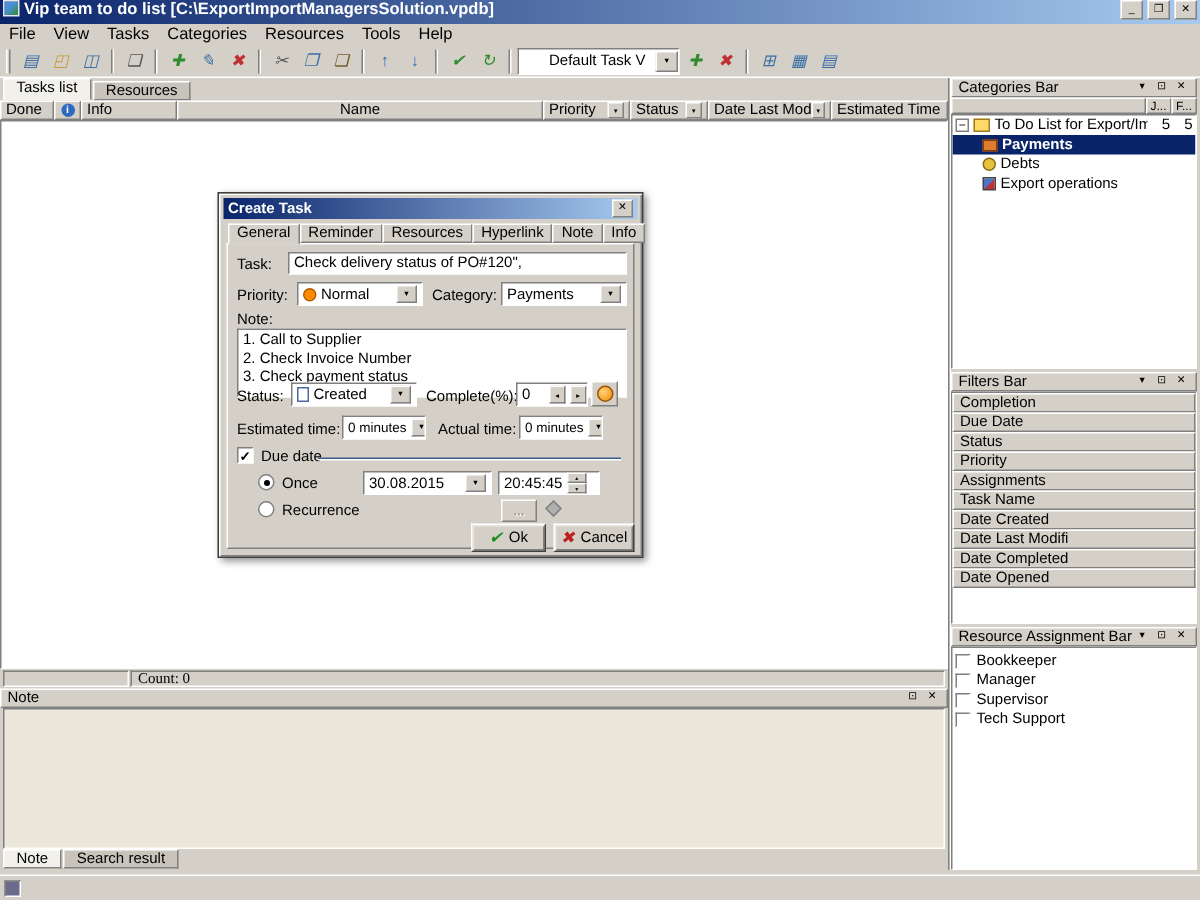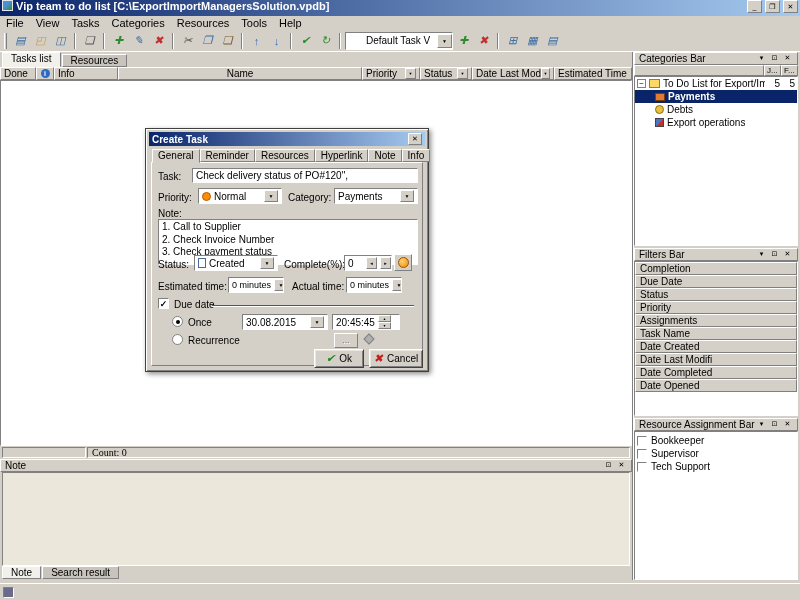--- a/index.html
+++ b/index.html
@@ -309,20 +309,24 @@
         <span class="ph-ic">✕</span>
       </span>
     </div>
     <div class="res-body">
       <div class="rrow">
           <span class="chkbox"></span>
           <span>Bookkeeper</span>
         </div>
       <div class="rrow">
           <span class="chkbox"></span>
+          <span>Manager</span>
+        </div>
+      <div class="rrow">
+          <span class="chkbox"></span>
           <span>Supervisor</span>
         </div>
       <div class="rrow">
           <span class="chkbox"></span>
           <span>Tech Support</span>
         </div>
     </div>
   </div>
 </div>
 

